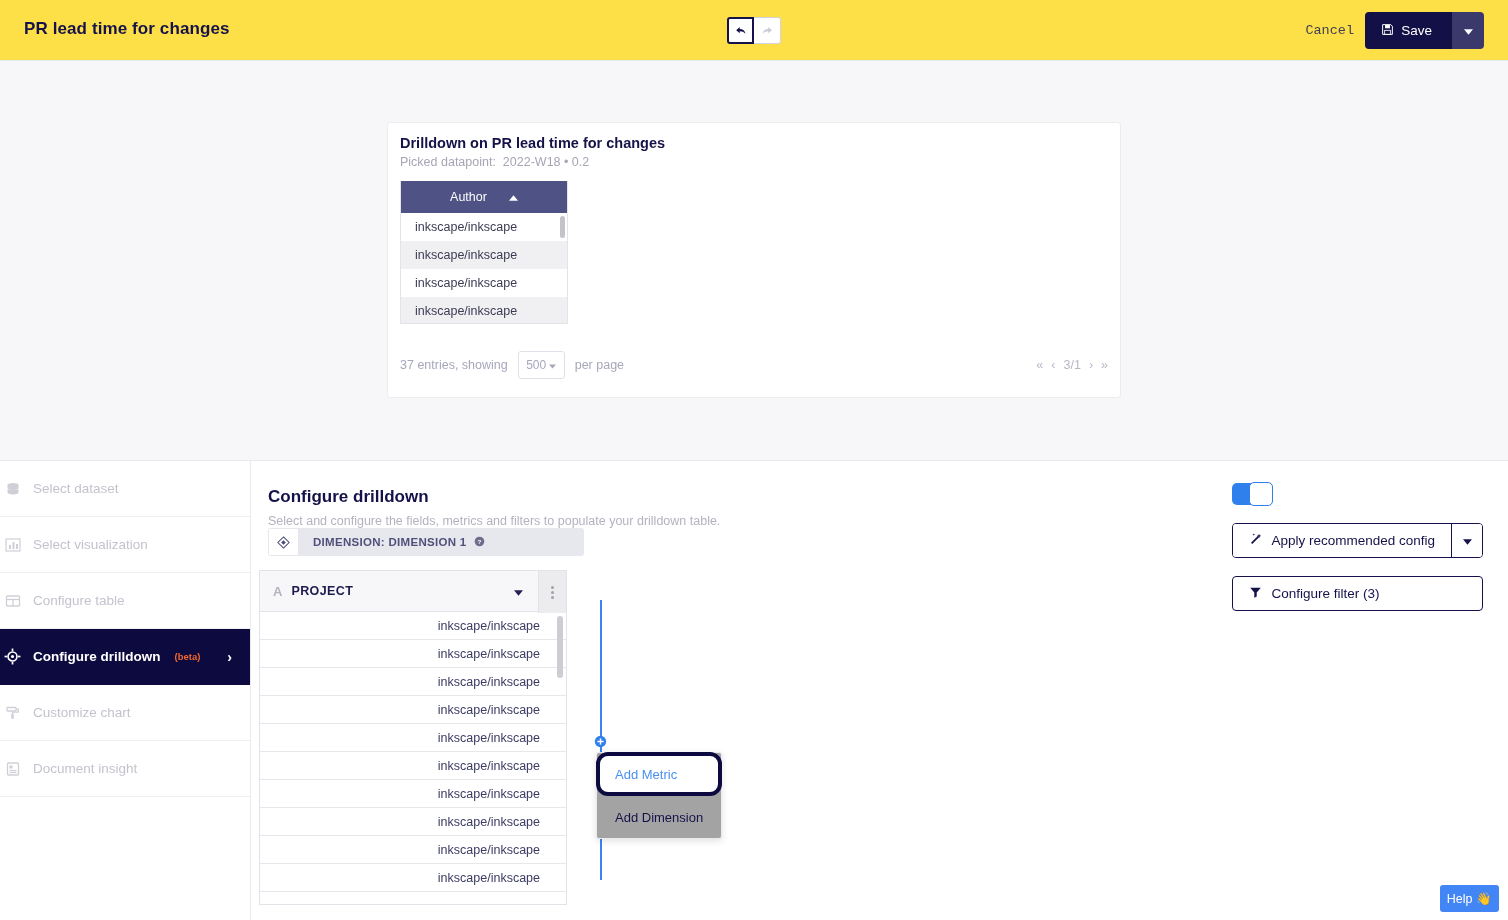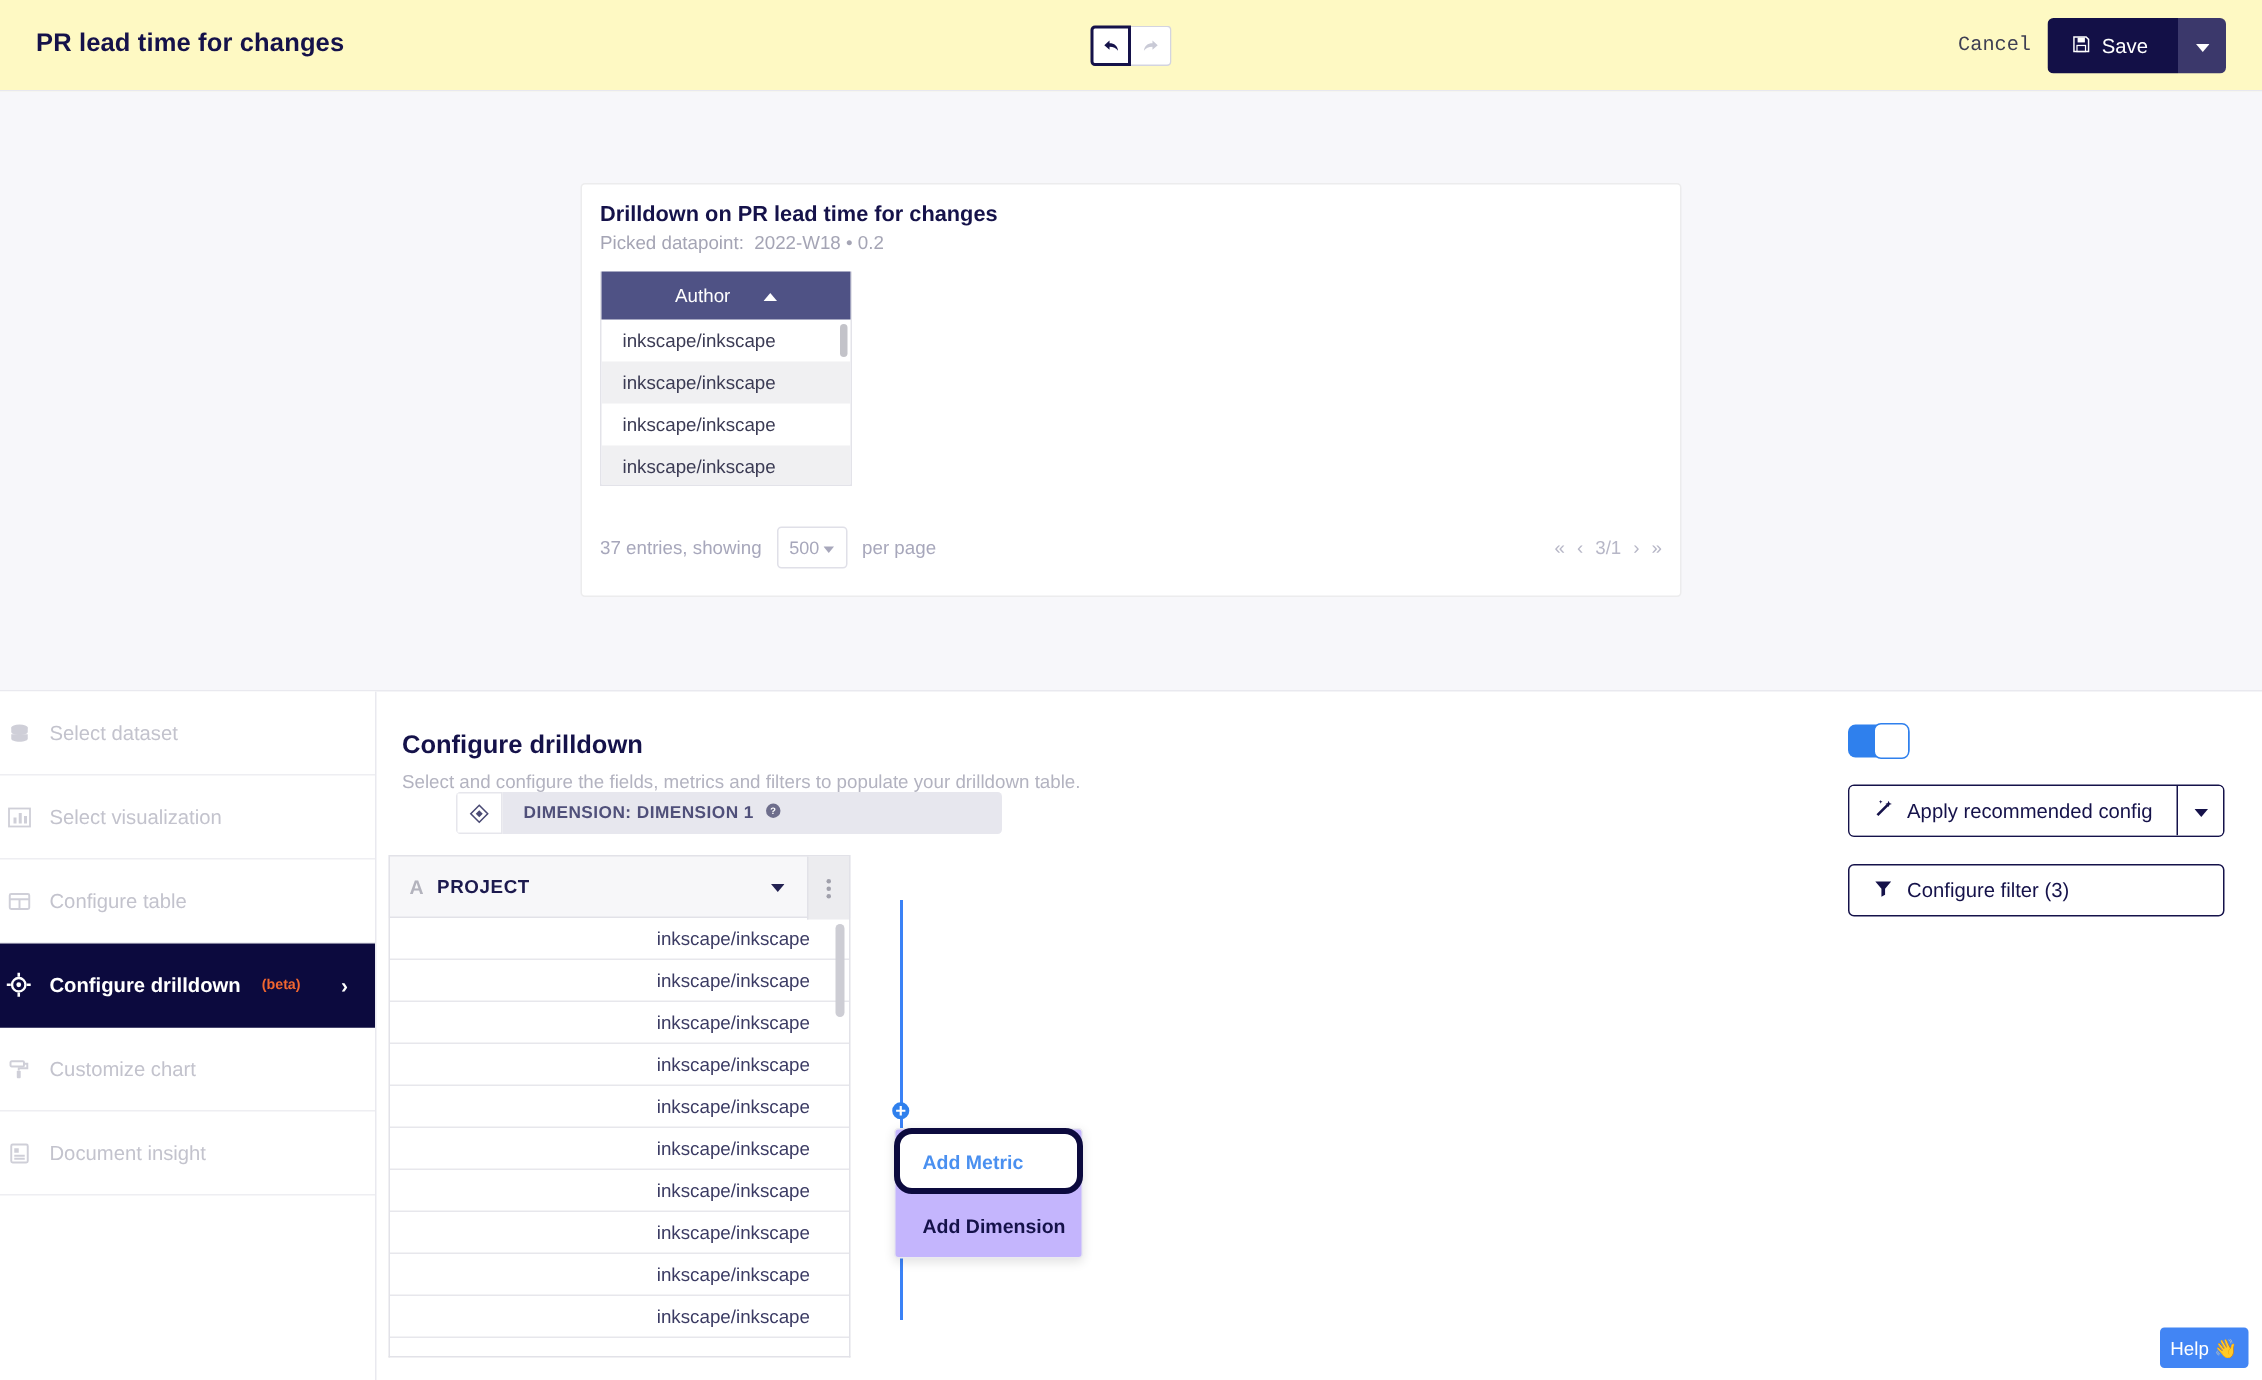--- a/index.html
+++ b/index.html
@@ -9,21 +9,21 @@
     font-family: "Liberation Sans", sans-serif;
     background: #ffffff;
     color: #131047;
     overflow: hidden;
     position: relative;
   }
 
   
   .topbar {
     position: absolute; top:0; left:0; width:1508px; height:61px;
-    background:#fef9c3; border-bottom:1px solid #e8e8ef;
+    background:#fde047; border-bottom:1px solid #e8e8ef;
     display:flex; align-items:center;
   }
   .page-title {
     position:absolute; left:24px; top:19px;
     font-size:17px; font-weight:bold; color:#15124a; letter-spacing:0.1px;
   }
   .undo-redo {
     position:absolute; left:727px; top:17px;
     display:flex;
   }
@@ -151,21 +151,21 @@
     display:flex; align-items:center; justify-content:center;
   }
   .btn-outline {
     height:35px; border:1px solid #15124a; border-radius:4px; background:#fff;
     font-family:inherit; font-size:13.5px; color:#15124a; padding:0 16px;
     display:flex; align-items:center; gap:9px; cursor:pointer;
   }
 
   .dim-chip {
     position:absolute; left:17px; top:67px; display:flex; height:28px;
-    border-radius:3px; overflow:hidden; width:364px;margin-left:36px;
+    border-radius:3px; overflow:hidden; width:316px;
   }
   .dim-icon-box {
     width:31px; background:#fff; border:1px solid #e6e6ec;
     display:flex; align-items:center; justify-content:center;
   }
   .dim-label {
     flex:1; background:#e7e7ee; display:flex; align-items:center; gap:7px;
     padding-left:14px; font-size:11.5px; font-weight:bold; color:#50507a; letter-spacing:0.3px;
   }
 
@@ -192,22 +192,22 @@
   .col-scroll { position:absolute; right:3px; top:4px; width:6px; height:62px; background:#cdcdd4; border-radius:4px; }
 
   
   .v-line { position:absolute; left:600px; top:600px; width:2px; height:280px; background:#3b82f6; }
   .plus-icon {
     position:absolute; left:594px; top:734px; width:13px; height:13px;
     color:#2f80ed; z-index:3;
   }
   .add-menu {
     position:absolute; left:596px; top:752px; width:126px;
-    background:#c4b5fd; border:1px solid #eaeaef; border-radius:3px;
-    box-shadow:0 2px 7px rgba(0,0,0,0.12); z-index:4;font-weight:bold;
+    background:#a3a3a3; border:1px solid #eaeaef; border-radius:3px;
+    box-shadow:0 2px 7px rgba(0,0,0,0.12); z-index:4;
   }
   .add-item {
     height:42px; display:flex; align-items:center; padding-left:18px;
     font-size:13px; cursor:pointer; color:#15124a;
   }
   .add-item.focused {
     color:#4a90f0; border:4px solid #0c0a3e; border-radius:12px; height:44px;
     margin:-1px -1px 0 -1px; padding-left:15px; background:#fff; position:relative;
   }
 

